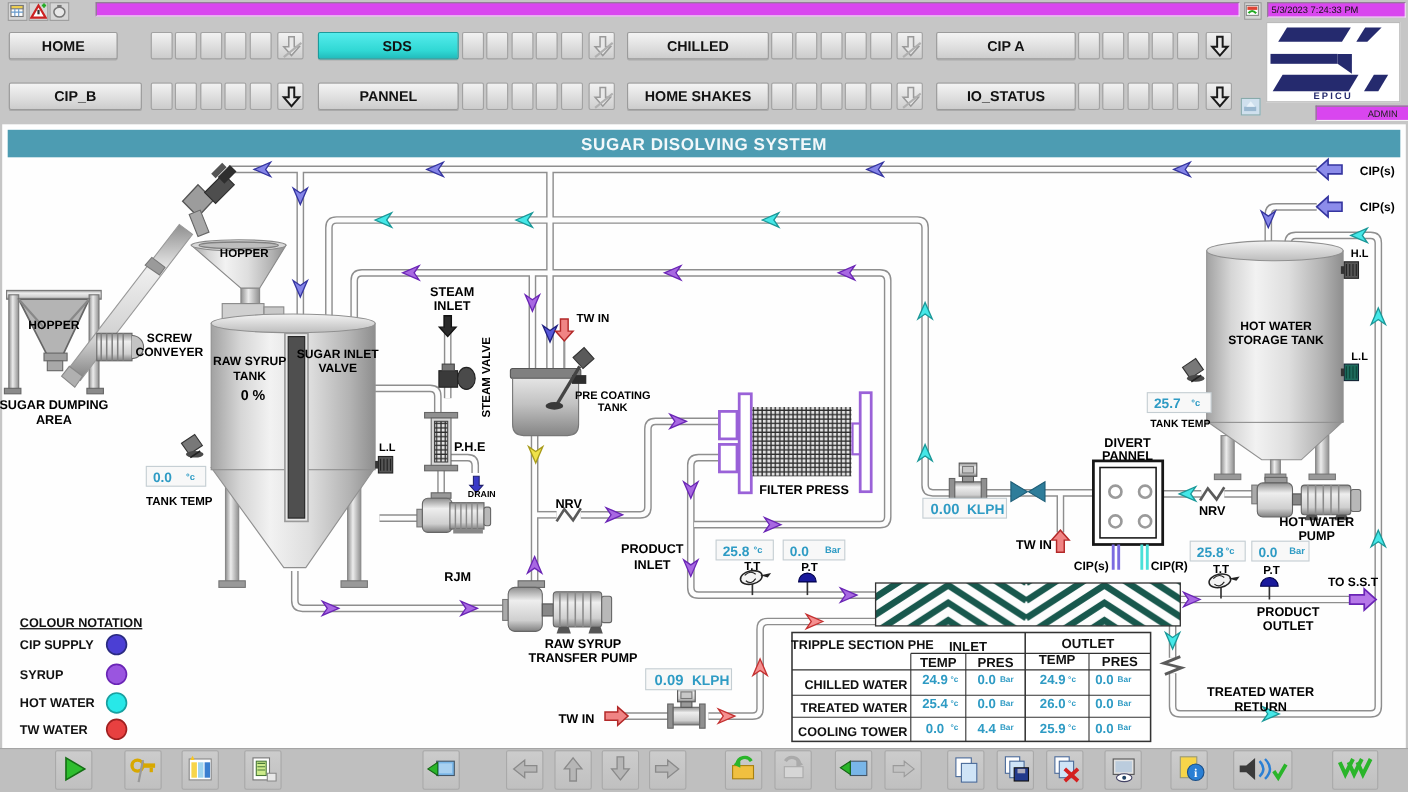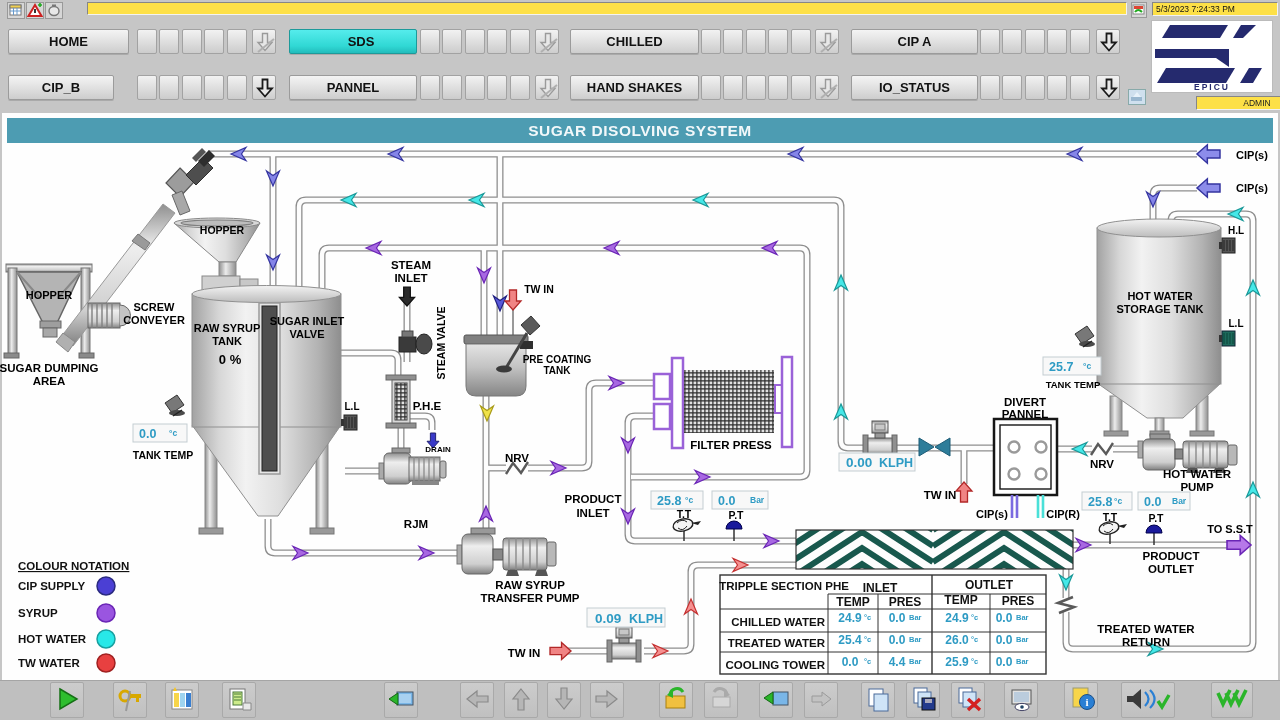--- a/index.html
+++ b/index.html
@@ -1,21 +1,21 @@
 <!DOCTYPE html>
 <html><head><meta charset="utf-8">
 <style>
 *{margin:0;padding:0;box-sizing:border-box}
 html,body{width:1280px;height:720px;overflow:hidden;background:#c6c6c6;font-family:"Liberation Sans",sans-serif}
 .abs{position:absolute}
 .btn{position:absolute;height:25px;background:linear-gradient(#f4f4f4,#e3e3e3 45%,#cdcdcd);border:1px solid #9b9b9b;border-radius:2px;box-shadow:0 1px 0 #aaa;font:bold 13px "Liberation Sans",sans-serif;color:#121212;text-align:center;line-height:23px}
 .cell{position:absolute;width:20px;height:25px;background:linear-gradient(#f2f2f2,#ccc);border:1px solid #a2a2a2;border-radius:2px}
 .abtn{position:absolute;width:24px;height:25px;background:linear-gradient(#f2f2f2,#cecece);border:1px solid #a2a2a2;border-radius:2px}
 .bb{position:absolute;top:682px;width:34px;height:36px;background:linear-gradient(#cccccc,#c0c0c0);border:1px solid #a9a9a9;border-radius:2px}
-.fld{position:absolute;background:#fde047;border-top:1px solid #868686;border-left:1px solid #868686;border-bottom:1px solid #f2f2f2;border-right:1px solid #f2f2f2}
+.fld{position:absolute;background:#d946ef;border-top:1px solid #868686;border-left:1px solid #868686;border-bottom:1px solid #f2f2f2;border-right:1px solid #f2f2f2}
 </style></head>
 <body>
 
 <div class="abs" style="left:0;top:0;width:1280px;height:113px;background:#c6c6c6"></div>
 
 <div class="abs" style="left:7px;top:2px;width:18px;height:17px;background:#d6d6d6;border:1px solid #999">
 <svg width="16" height="15">
       <rect x="2" y="2" width="11" height="10" fill="#fff" stroke="#777"></rect>
       <rect x="2" y="2" width="11" height="3" fill="#f0d050" stroke="#777"></rect>
       <path d="M5.5,5 V12 M9,5 V12 M2,8 H13" stroke="#6699cc" stroke-width="1"></path>
@@ -51,21 +51,21 @@
 </g>
 <text x="60" y="69" text-anchor="middle" font-family="Liberation Sans,sans-serif" font-weight="bold" font-size="8.5" letter-spacing="2" fill="#252a6e">EPICU</text>
 </svg>
   </div>
 <div class="abs" style="left:1128px;top:89px;width:18px;height:16px;background:#cfe0ee;border:1px solid #8aa"><svg width="16" height="14">
       <rect x="2" y="7" width="11" height="4" fill="#9ab8d0"></rect>
       <polygon points="8,2 12,7 4,7" fill="#e8f2fa"></polygon>
     </svg></div>
 <div class="fld" style="left:1196px;top:96px;width:122px;height:14px;font:8.5px 'Liberation Sans',sans-serif;color:#222;text-align:center;line-height:12px">ADMIN</div>
 
-<div class="btn" style="left:8px;top:29px;width:121px;">HOME</div>
+<div class="btn" style="left:8px;top:29px;width:99px;">HOME</div>
 <div class="cell" style="left:137.0px;top:29px"></div>
 <div class="cell" style="left:159.4px;top:29px"></div>
 <div class="cell" style="left:181.8px;top:29px"></div>
 <div class="cell" style="left:204.2px;top:29px"></div>
 <div class="cell" style="left:226.6px;top:29px"></div>
 <div class="abtn" style="left:252px;top:29px"><svg width="24" height="25">
       <path d="M9.5,3.5 h5 v9 h4.5 l-7,8 -7,-8 h4.5 z" fill="#e8e8e8" stroke="#9a9a9a" stroke-width="1.4"></path>
       <path d="M5,22 L21,9" stroke="#b0b0b0" stroke-width="2"></path>
     </svg></div>
 <div class="btn" style="left:289px;top:29px;width:128px;background:linear-gradient(#55ecec,#30d8d4 70%,#22bcbc);border:1px solid #1d9a9a;padding-left:16px;">SDS</div>
@@ -90,40 +90,40 @@
     </svg></div>
 <div class="btn" style="left:851px;top:29px;width:127px;">CIP A</div>
 <div class="cell" style="left:980.0px;top:29px"></div>
 <div class="cell" style="left:1002.4px;top:29px"></div>
 <div class="cell" style="left:1024.8px;top:29px"></div>
 <div class="cell" style="left:1047.2px;top:29px"></div>
 <div class="cell" style="left:1069.6px;top:29px"></div>
 <div class="abtn" style="left:1096px;top:29px"><svg width="24" height="25">
       <path d="M9.5,3.5 h5 v9 h4.5 l-7,8 -7,-8 h4.5 z" fill="#e8e8e8" stroke="#1a1a1a" stroke-width="1.8"></path>
     </svg></div>
-<div class="btn" style="left:8px;top:75px;width:106px;">CIP_B</div>
+<div class="btn" style="left:8px;top:75px;width:121px;">CIP_B</div>
 <div class="cell" style="left:137.0px;top:75px"></div>
 <div class="cell" style="left:159.4px;top:75px"></div>
 <div class="cell" style="left:181.8px;top:75px"></div>
 <div class="cell" style="left:204.2px;top:75px"></div>
 <div class="cell" style="left:226.6px;top:75px"></div>
 <div class="abtn" style="left:252px;top:75px"><svg width="24" height="25">
       <path d="M9.5,3.5 h5 v9 h4.5 l-7,8 -7,-8 h4.5 z" fill="#e8e8e8" stroke="#1a1a1a" stroke-width="1.8"></path>
     </svg></div>
 <div class="btn" style="left:289px;top:75px;width:128px;">PANNEL</div>
 <div class="cell" style="left:420.0px;top:75px"></div>
 <div class="cell" style="left:442.4px;top:75px"></div>
 <div class="cell" style="left:464.8px;top:75px"></div>
 <div class="cell" style="left:487.2px;top:75px"></div>
 <div class="cell" style="left:509.6px;top:75px"></div>
 <div class="abtn" style="left:535px;top:75px"><svg width="24" height="25">
       <path d="M9.5,3.5 h5 v9 h4.5 l-7,8 -7,-8 h4.5 z" fill="#e8e8e8" stroke="#9a9a9a" stroke-width="1.4"></path>
       <path d="M5,22 L21,9" stroke="#b0b0b0" stroke-width="2"></path>
     </svg></div>
-<div class="btn" style="left:570px;top:75px;width:129px;">HAND SHAKES</div>
+<div class="btn" style="left:570px;top:75px;width:129px;">HOME SHAKES</div>
 <div class="cell" style="left:701.0px;top:75px"></div>
 <div class="cell" style="left:723.4px;top:75px"></div>
 <div class="cell" style="left:745.8px;top:75px"></div>
 <div class="cell" style="left:768.2px;top:75px"></div>
 <div class="cell" style="left:790.6px;top:75px"></div>
 <div class="abtn" style="left:815px;top:75px"><svg width="24" height="25">
       <path d="M9.5,3.5 h5 v9 h4.5 l-7,8 -7,-8 h4.5 z" fill="#e8e8e8" stroke="#9a9a9a" stroke-width="1.4"></path>
       <path d="M5,22 L21,9" stroke="#b0b0b0" stroke-width="2"></path>
     </svg></div>
 <div class="btn" style="left:851px;top:75px;width:127px;">IO_STATUS</div>

